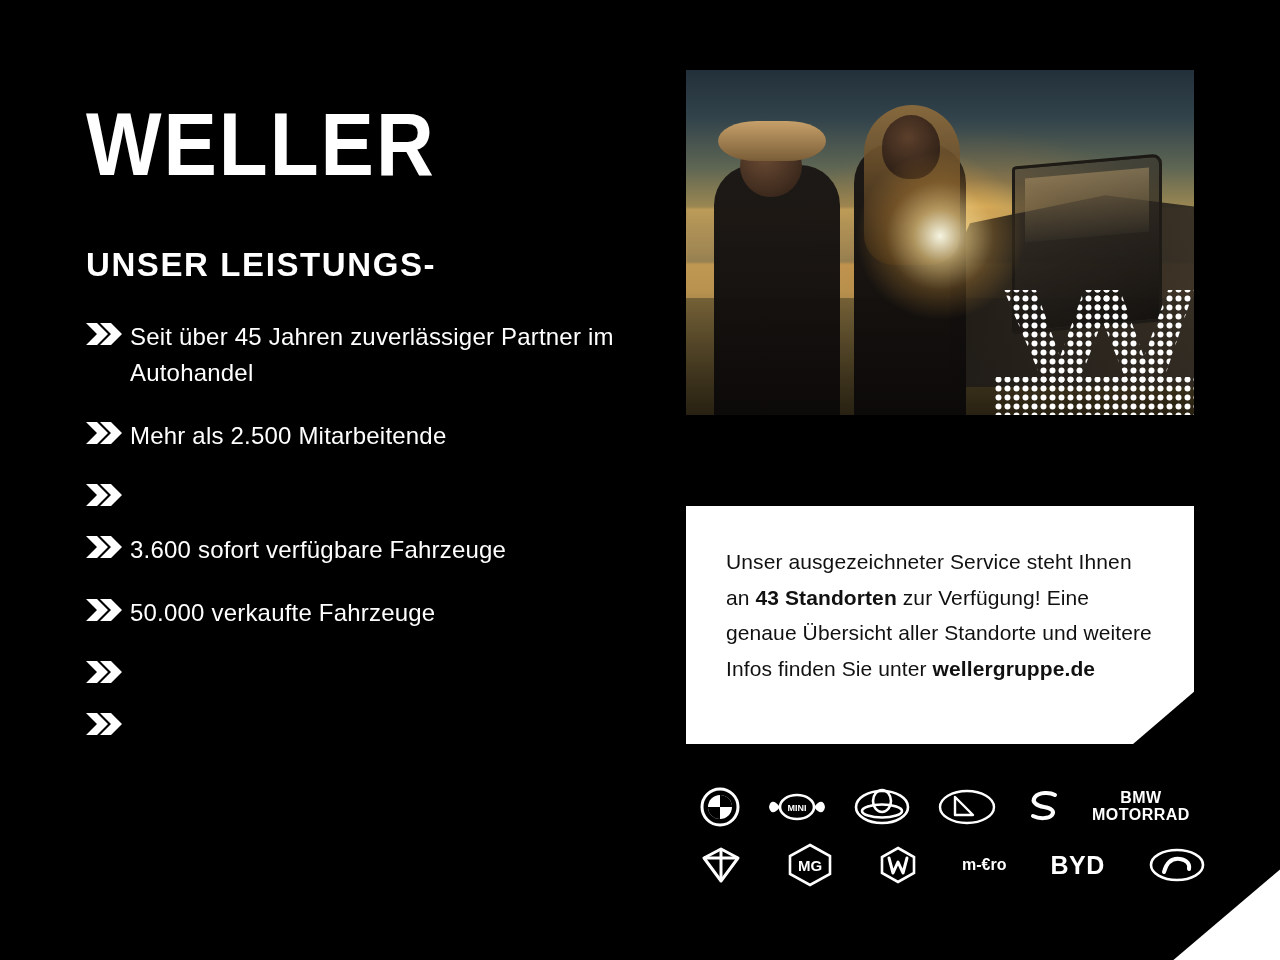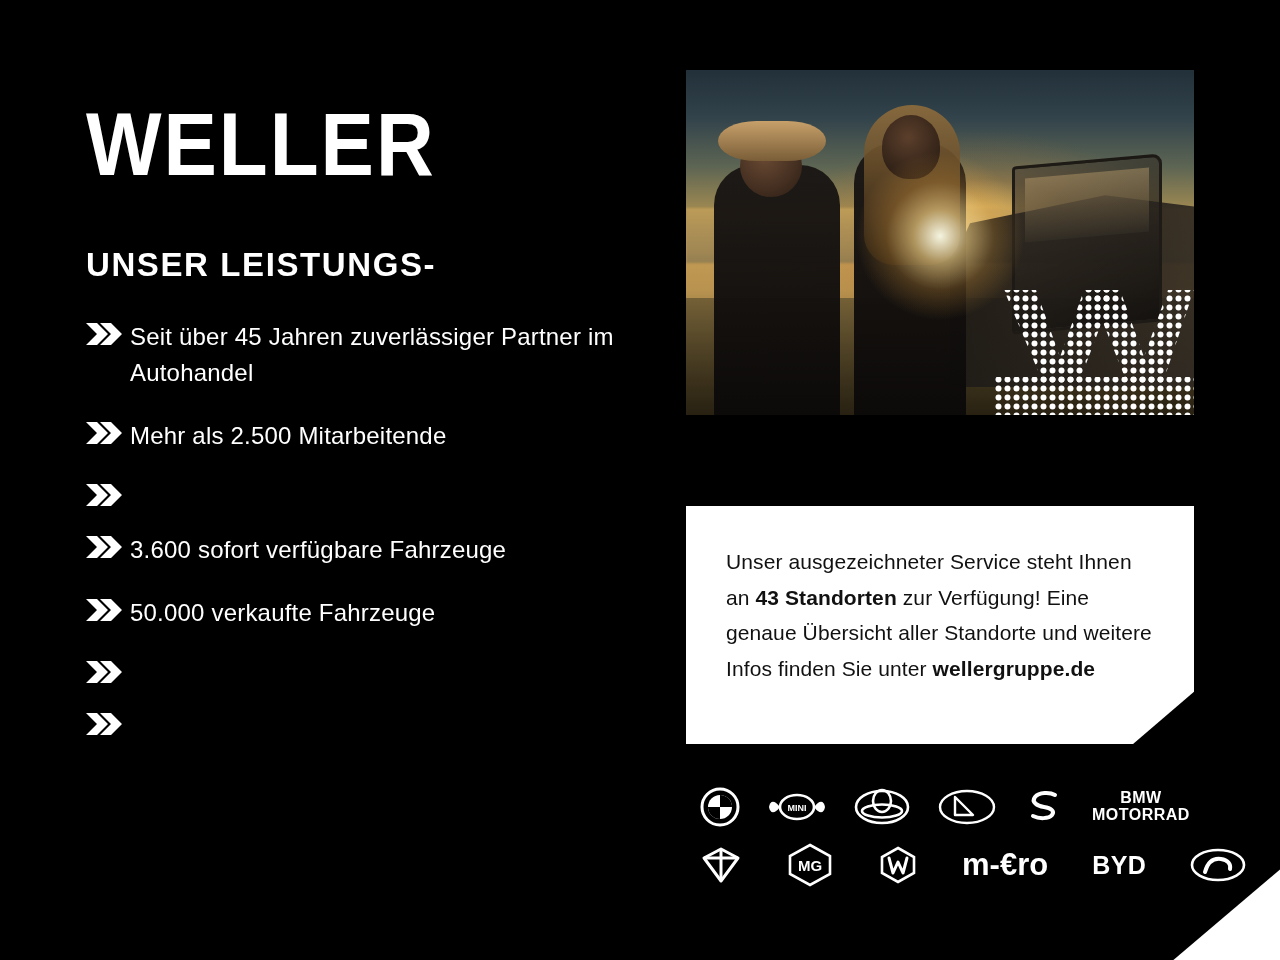--- a/index.html
+++ b/index.html
@@ -426,21 +426,21 @@
       </div>
 
       <div class="brand">
         <svg width="40" height="40" viewBox="0 0 40 40" aria-hidden="true">
           <polygon points="20,3 36,12 36,28 20,37 4,28 4,12" fill="none" stroke="#fff" stroke-width="2.6"></polygon>
           <path d="M11 13 L15 28 L20 17 L25 28 L29 13" fill="none" stroke="#fff" stroke-width="3" stroke-linejoin="round" stroke-linecap="round"></path>
         </svg>
       </div>
 
       <div class="brand">
-        <div class="brand-word" style="font-size:31px; letter-spacing:0;">m-€ro</div>
+        <div class="brand-word" style="font-size:16px; letter-spacing:0;">m-€ro</div>
       </div>
 
       <div class="brand">
         <div class="brand-word" style="font-size:25px;">BYD</div>
       </div>
 
       <div class="brand">
         <svg width="56" height="34" viewBox="0 0 56 34" aria-hidden="true">
           <ellipse cx="28" cy="17" rx="26" ry="15" fill="none" stroke="#fff" stroke-width="2.6"></ellipse>
           <path d="M15 24 C18 13 24 10 31 11 C38 12 41 16 40 21" fill="none" stroke="#fff" stroke-width="4" stroke-linecap="round"></path>

